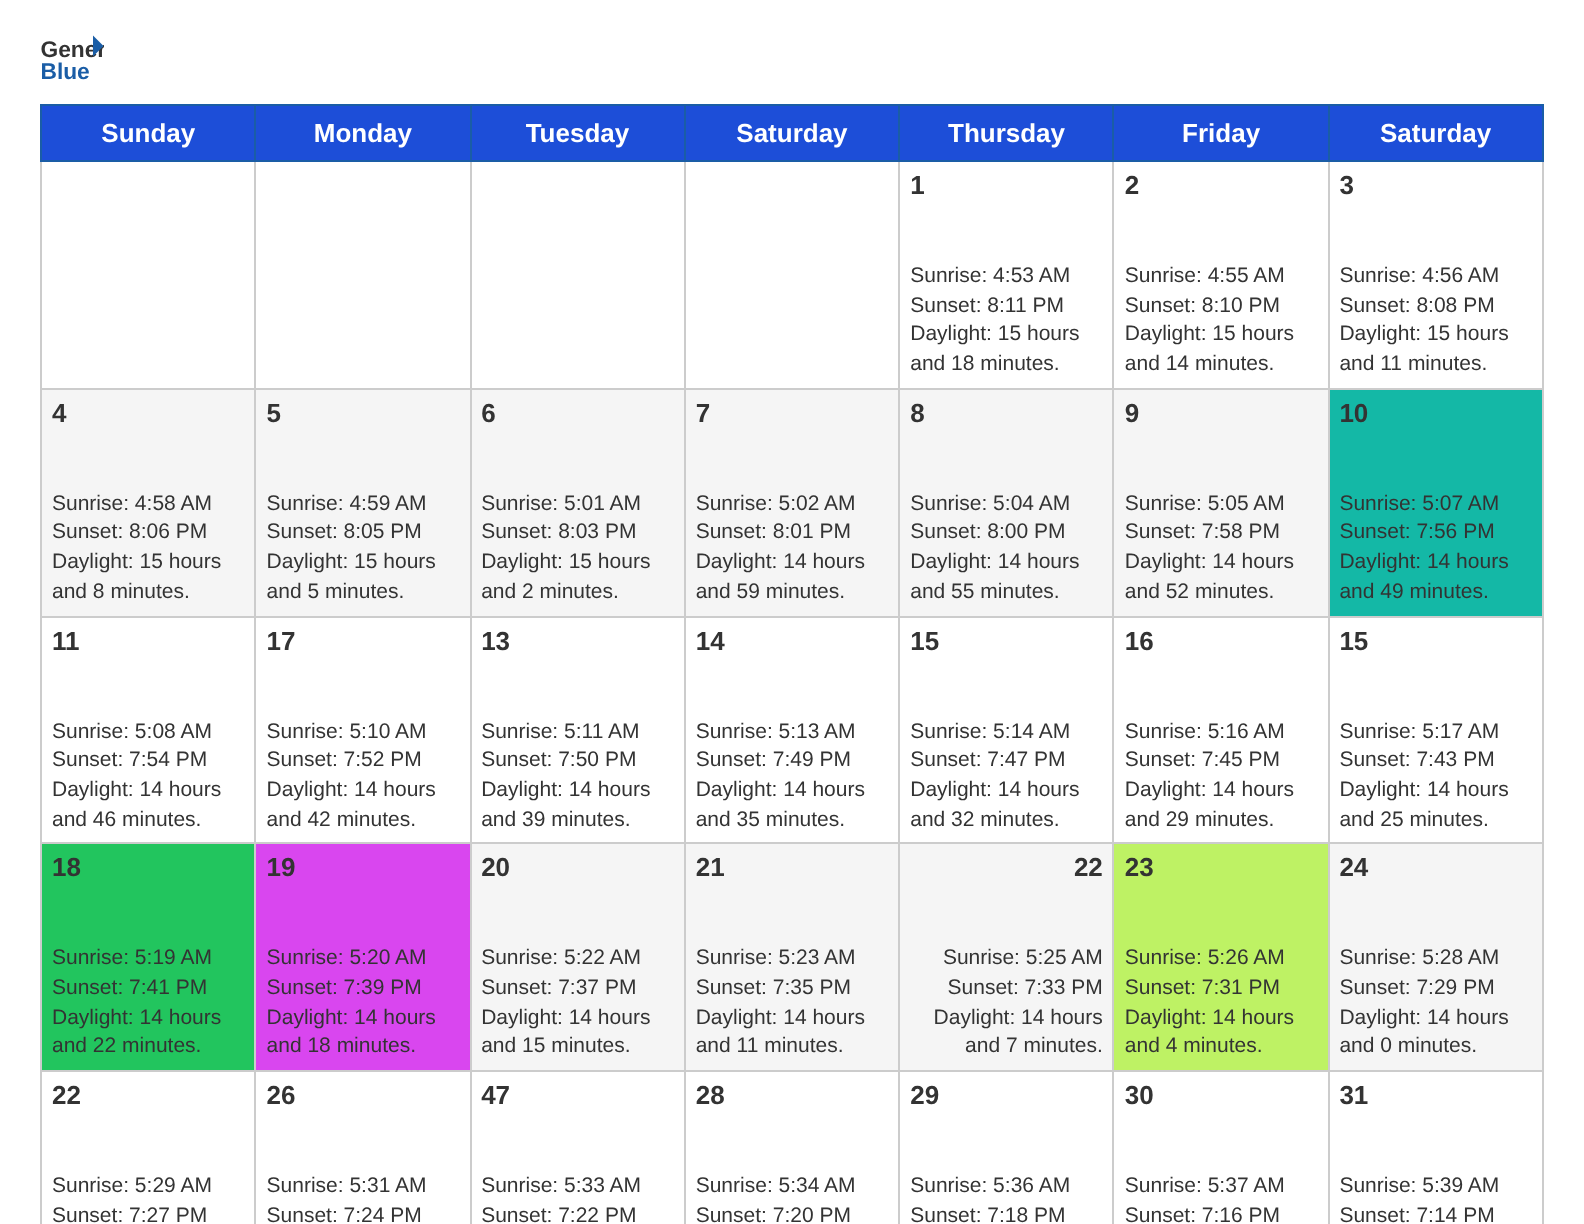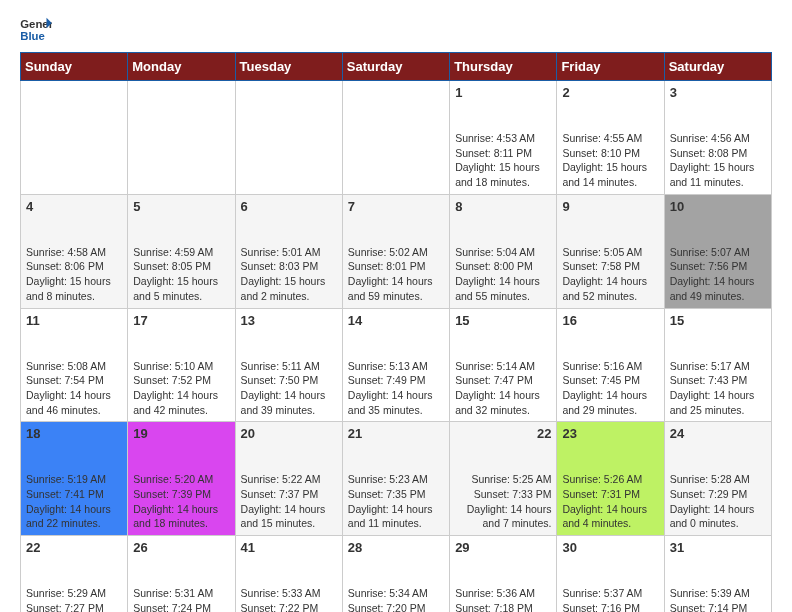--- a/index.html
+++ b/index.html
@@ -43,26 +43,26 @@
       font-size: 16px;
       font-weight: normal;
       color: #333;
     }
     .calendar-table {
       width: 100%;
       border-collapse: collapse;
       table-layout: fixed;
     }
     .calendar-table th {
-      background: #7f1d1d;
+      background: #1d4ed8;
       color: #fff;
       font-size: 13px;
       font-weight: bold;
       padding: 6px 4px;
-      text-align: left;
+      text-align: center;
       border: 1px solid #1a5da6;
     }
     .calendar-table td {
       border: 1px solid #ccc;
       vertical-align: top;
       padding: 4px 5px;
       height: 90px;
       font-size: 11px;
       color: #333;
       background: #fff;
@@ -153,21 +153,21 @@
             <div class="day-info">Sunrise: 5:02 AM<br>Sunset: 8:01 PM<br>Daylight: 14 hours<br>and 59 minutes.</div>
           </td>
           <td style="background: rgb(245, 245, 245);">
             <span class="day-number">8</span>
             <div class="day-info">Sunrise: 5:04 AM<br>Sunset: 8:00 PM<br>Daylight: 14 hours<br>and 55 minutes.</div>
           </td>
           <td style="background: rgb(245, 245, 245);">
             <span class="day-number">9</span>
             <div class="day-info">Sunrise: 5:05 AM<br>Sunset: 7:58 PM<br>Daylight: 14 hours<br>and 52 minutes.</div>
           </td>
-          <td style="background: #a3a3a3;">
+          <td style="background: #14b8a6;">
             <span class="day-number">10</span>
             <div class="day-info">Sunrise: 5:07 AM<br>Sunset: 7:56 PM<br>Daylight: 14 hours<br>and 49 minutes.</div>
           </td>
         </tr>
         <tr>
           <td>
             <span class="day-number">11</span>
             <div class="day-info">Sunrise: 5:08 AM<br>Sunset: 7:54 PM<br>Daylight: 14 hours<br>and 46 minutes.</div>
           </td>
           <td>
@@ -189,21 +189,21 @@
           <td>
             <span class="day-number">16</span>
             <div class="day-info">Sunrise: 5:16 AM<br>Sunset: 7:45 PM<br>Daylight: 14 hours<br>and 29 minutes.</div>
           </td>
           <td>
             <span class="day-number">15</span>
             <div class="day-info">Sunrise: 5:17 AM<br>Sunset: 7:43 PM<br>Daylight: 14 hours<br>and 25 minutes.</div>
           </td>
         </tr>
         <tr>
-          <td style="background: #3b82f6;">
+          <td style="background: #22c55e;">
             <span class="day-number">18</span>
             <div class="day-info">Sunrise: 5:19 AM<br>Sunset: 7:41 PM<br>Daylight: 14 hours<br>and 22 minutes.</div>
           </td>
           <td style="background: #d946ef;">
             <span class="day-number">19</span>
             <div class="day-info">Sunrise: 5:20 AM<br>Sunset: 7:39 PM<br>Daylight: 14 hours<br>and 18 minutes.</div>
           </td>
           <td style="background: rgb(245, 245, 245);">
             <span class="day-number">20</span>
             <div class="day-info">Sunrise: 5:22 AM<br>Sunset: 7:37 PM<br>Daylight: 14 hours<br>and 15 minutes.</div>
@@ -228,21 +228,21 @@
         <tr>
           <td>
             <span class="day-number">22</span>
             <div class="day-info">Sunrise: 5:29 AM<br>Sunset: 7:27 PM<br>Daylight: 13 hours<br>and 57 minutes.</div>
           </td>
           <td>
             <span class="day-number">26</span>
             <div class="day-info">Sunrise: 5:31 AM<br>Sunset: 7:24 PM<br>Daylight: 13 hours<br>and 53 minutes.</div>
           </td>
           <td>
-            <span class="day-number">41</span>
+            <span class="day-number">47</span>
             <div class="day-info">Sunrise: 5:33 AM<br>Sunset: 7:22 PM<br>Daylight: 13 hours<br>and 49 minutes.</div>
           </td>
           <td>
             <span class="day-number">28</span>
             <div class="day-info">Sunrise: 5:34 AM<br>Sunset: 7:20 PM<br>Daylight: 13 hours<br>and 46 minutes.</div>
           </td>
           <td>
             <span class="day-number">29</span>
             <div class="day-info">Sunrise: 5:36 AM<br>Sunset: 7:18 PM<br>Daylight: 13 hours<br>and 42 minutes.</div>
           </td>

